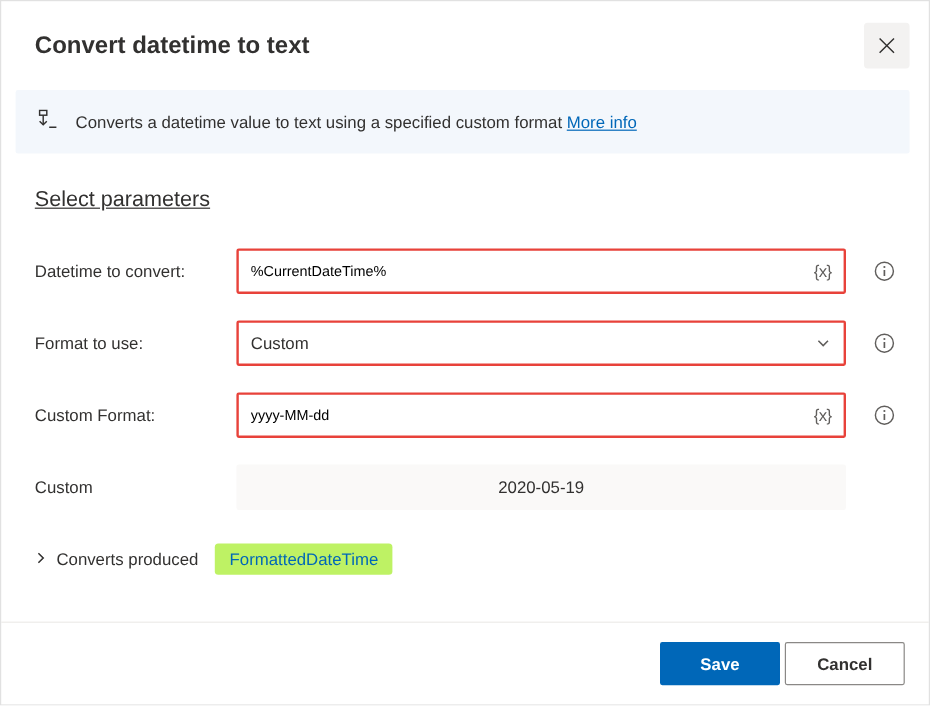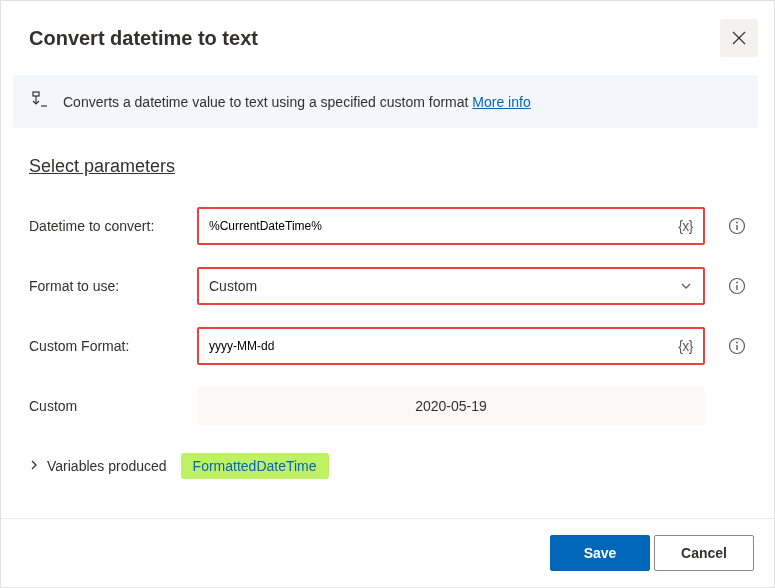--- a/index.html
+++ b/index.html
@@ -255,21 +255,21 @@
       </div>
       <span class="info-spacer"></span>
     </div>
 
     <div class="vars-row">
       <span class="chevron">
         <svg width="10" height="10" viewBox="0 0 10 10">
             <path d="M3 1 L7 5 L3 9" stroke="#323130" stroke-width="1.3" fill="none"></path>
           </svg>
       </span>
-      <span class="label">Variables produced</span>
+      <span class="label">Converts produced</span>
       <span class="var-badge">FormattedDateTime</span>
     </div>
 
   </div>
 
   <div class="footer">
     <button class="btn btn-primary">Save</button>
     <button class="btn btn-secondary">Cancel</button>
   </div>
 

